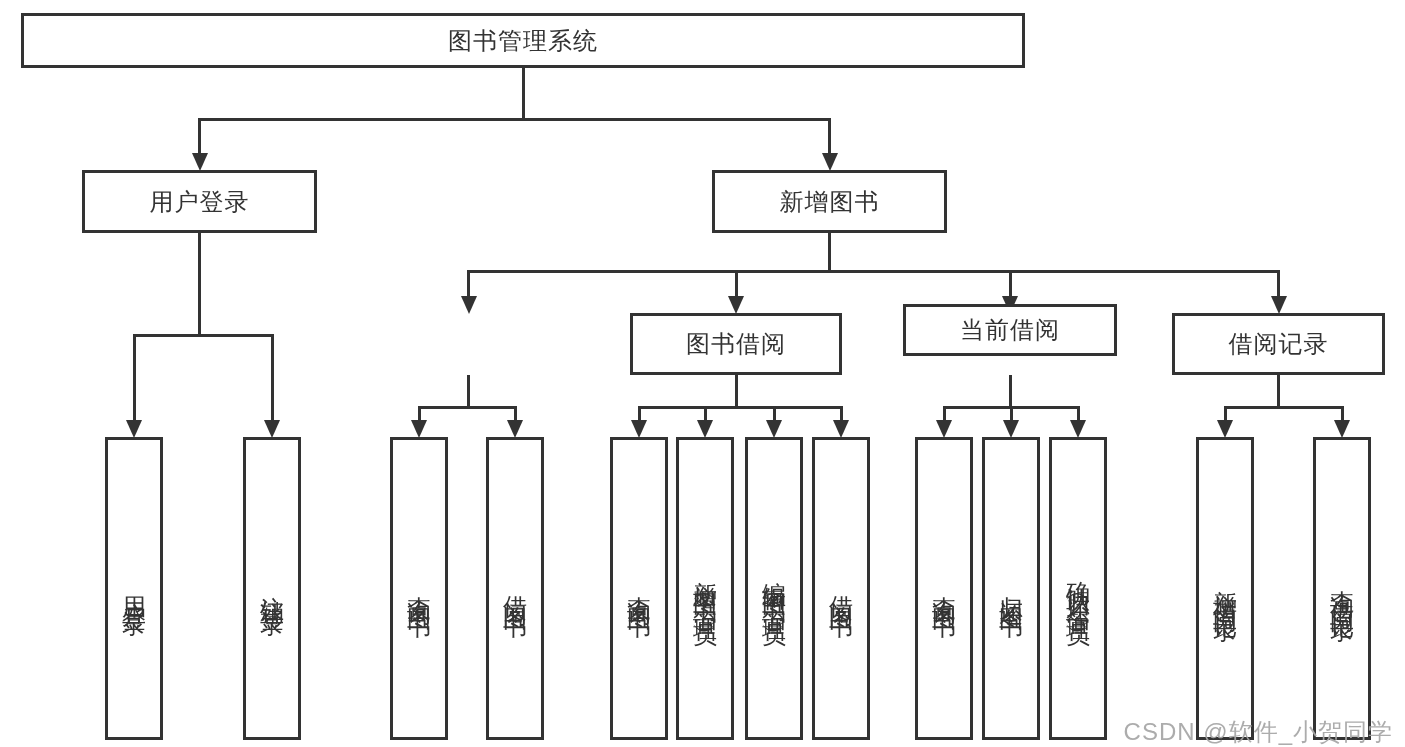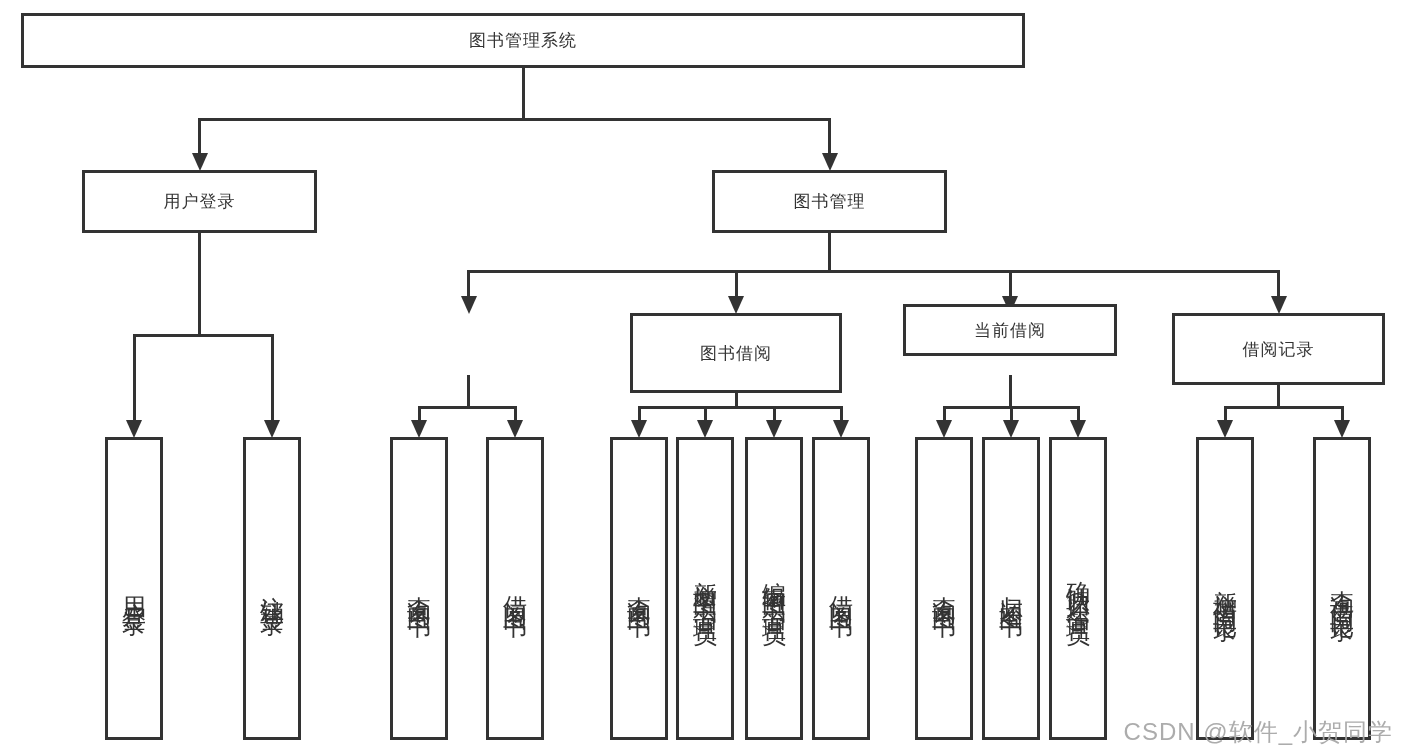--- a/index.html
+++ b/index.html
@@ -20,21 +20,21 @@
     box-sizing: border-box;
     border: 3px solid #333333;
     background: #ffffff;
     display: flex;
     align-items: center;
     justify-content: center;
     color: #333333;
     z-index: 2;
   }
   .node span.h-label {
-    font-size: 17px;
+    font-size: 24px;
     letter-spacing: 1px;
     white-space: nowrap;
   }
   .node span.v-label {
     writing-mode: vertical-rl;
     text-orientation: mixed;
     font-size: 24px;
     letter-spacing: 6px;
     line-height: 1;
     white-space: nowrap;
@@ -121,29 +121,29 @@
     <div class="arrow" style="left: 1217px; top: 420px;"></div>
     <div class="line" style="left: 1340.5px; top: 407px; width: 3px; height: 14px;"></div>
     <div class="arrow" style="left: 1334px; top: 420px;"></div>
     <div class="node" style="left: 21px; top: 13px; width: 1004px; height: 55px;">
       <span class="h-label">图书管理系统</span>
     </div>
     <div class="node" style="left: 82px; top: 170px; width: 235px; height: 63px;">
       <span class="h-label">用户登录</span>
     </div>
     <div class="node" style="left: 712px; top: 170px; width: 235px; height: 63px;">
-      <span class="h-label">图书管理</span>
+      <span class="h-label">新增图书</span>
     </div>
-    <div class="node" style="left: 630px; top: 313px; width: 212px; height: 80px;">
+    <div class="node" style="left: 630px; top: 313px; width: 212px; height: 62px;">
       <span class="h-label">图书借阅</span>
     </div>
     <div class="node" style="left: 903px; top: 304px; width: 214px; height: 52px; text-align: center;">
       <span class="h-label">当前借阅</span>
     </div>
-    <div class="node" style="left: 1172px; top: 313px; width: 213px; height: 72px;">
+    <div class="node" style="left: 1172px; top: 313px; width: 213px; height: 62px;">
       <span class="h-label">借阅记录</span>
     </div>
     <div class="node" style="left: 105px; top: 437px; width: 58px; height: 303px;">
       <span class="v-label">用户登录</span>
     </div>
     <div class="node" style="left: 243px; top: 437px; width: 58px; height: 303px;">
       <span class="v-label">注销登录</span>
     </div>
     <div class="node" style="left: 390px; top: 437px; width: 58px; height: 303px;">
       <span class="v-label">查询图书</span>

